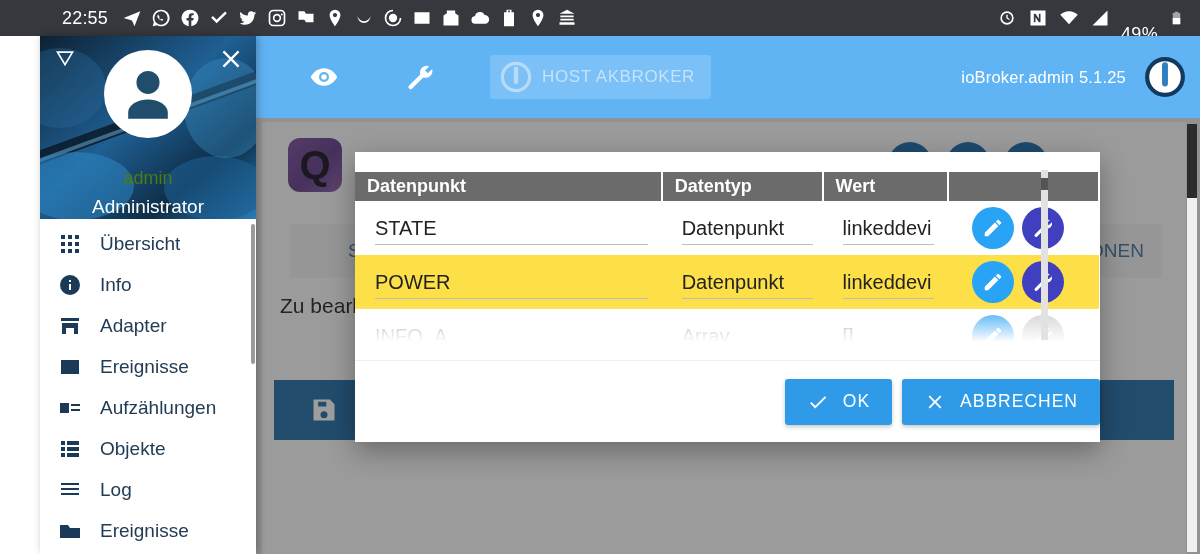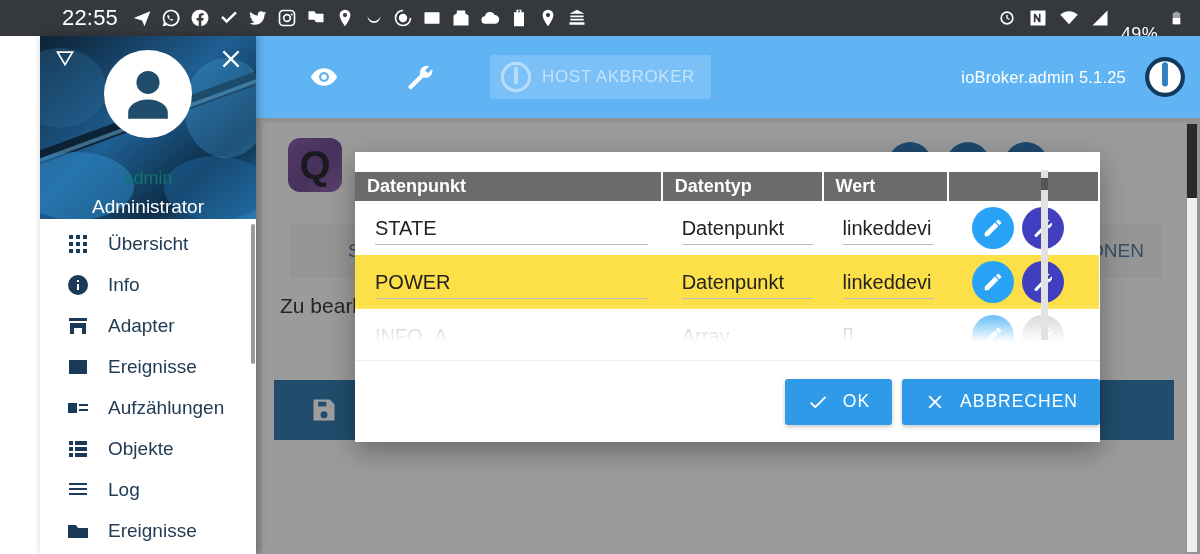--- a/index.html
+++ b/index.html
@@ -11,21 +11,21 @@
   }
   #root { position: relative; width: 1200px; height: 554px; overflow: hidden; }
 
   
   .statusbar {
     position: absolute; left: 0; top: 0; width: 1200px; height: 36px;
     background: #35383d; color: #ffffff;
     display: flex; align-items: center;
   }
   .sb-left { display: flex; align-items: center; gap: 9px; padding-left: 62px; flex: 1; }
-  .sb-clock { font-size: 22px; font-weight: 400; letter-spacing: .2px; margin-right: 5px; }
+  .sb-clock { font-size: 18px; font-weight: 400; letter-spacing: .2px; margin-right: 5px; }
   .sb-right { display: flex; align-items: center; gap: 11px; padding-right: 16px; }
   .sb-ico { display: block; width: 20px; height: 20px; fill: #ffffff; }
   .sb-batt-txt { font-size: 18px; letter-spacing: .3px; margin-top: 32px; }
 
   
   .drawer {
     position: absolute; left: 40px; top: 36px; width: 216px; height: 518px;
     background: #ffffff; z-index: 40; overflow: hidden;
     box-shadow: 2px 0 8px rgba(0,0,0,.28);
   }
@@ -41,29 +41,29 @@
     stroke: #ffffff; stroke-width: 2.1; fill: none;
   }
   .avatar {
     position: absolute; left: 50%; top: 14px; transform: translateX(-50%);
     width: 88px; height: 88px; border-radius: 50%; background: #ffffff;
     display: flex; align-items: center; justify-content: center;
   }
   .avatar svg { width: 66px; height: 66px; fill: #1f4d6b; }
   .user-name {
     position: absolute; left: 0; right: 0; top: 132px; text-align: center;
-    color: #0f766e; font-size: 18px;
+    color: #4d7c0f; font-size: 18px;
   }
   .user-role {
     position: absolute; left: 0; right: 0; top: 160px; text-align: center;
     color: #ffffff; font-size: 19px;
   }
   .menu { padding-top: 4px; }
   .menu-item {
-    display: flex; align-items: center; height: 41px; padding-left: 26px; gap: 18px;
+    display: flex; align-items: center; height: 41px; padding-left: 18px; gap: 18px;
     color: #1e3a55;
   }
   .menu-item .mi-ico { width: 24px; height: 24px; flex: 0 0 24px; fill: #1b3a57; }
   .menu-item .mi-lb { font-size: 19px; color: #223c55; white-space: nowrap; }
   .drawer-sb {
     position: absolute; right: 1px; top: 188px; width: 4px; height: 140px;
     background: #9a9a9a; border-radius: 2px;
   }
 
   

